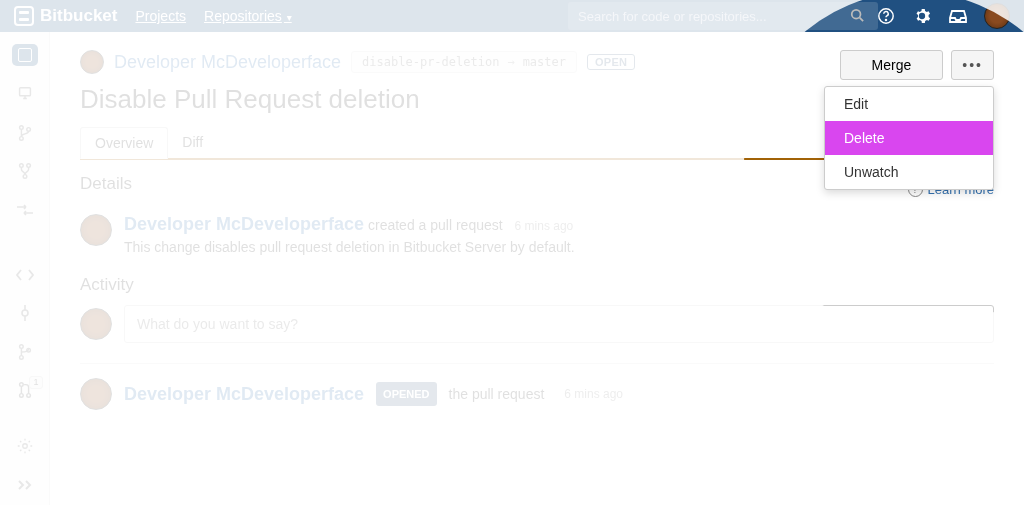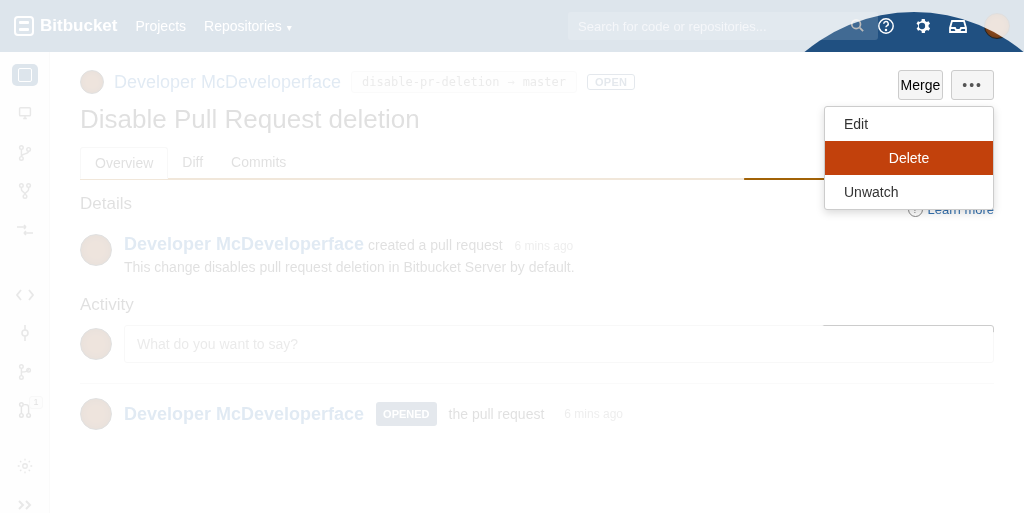--- a/index.html
+++ b/index.html
@@ -1,24 +1,24 @@
 <!DOCTYPE html>
 <html><head>
 <meta charset="utf-8">
 <style>
   * { box-sizing: border-box; margin: 0; padding: 0; }
   body { font-family: -apple-system, BlinkMacSystemFont, "Segoe UI", Helvetica, Arial, sans-serif; font-size: 14px; color: #333; background: #fff; width: 1024px; height: 513px; overflow: hidden; position: relative; }
 
   
-  .header { background:#205081; height:52px; display:flex; align-items:center; padding:0 14px; color:#fff; }
+  .header { background:#205081; height:32px; display:flex; align-items:center; padding:0 14px; color:#fff; }
   .logo { display:flex; align-items:center; font-weight:700; font-size:17px; margin-right:18px; }
   .logo-icon { width:20px; height:20px; border:2px solid #fff; border-radius:4px; margin-right:6px; position:relative; }
   .logo-icon::before { content:""; position:absolute; top:3px; left:3px; right:3px; height:3px; background:#fff; border-radius:1px; }
   .logo-icon::after { content:""; position:absolute; bottom:3px; left:3px; right:3px; height:3px; background:#fff; border-radius:1px; }
-  .nav-link { color:#fff; margin-right:18px; font-size:14px; cursor:pointer; }
+  .nav-link { color:#fff; margin-right:18px; font-size:14px; cursor:pointer;text-decoration:underline; }
   .caret { font-size:10px; margin-left:2px; }
   .search-wrap { margin-left:auto; display:flex; align-items:center; }
   .search-box { background:rgba(255,255,255,0.15); border:none; border-radius:3px; height:28px; width:310px; padding:0 32px 0 10px; color:#fff; font-size:13px; }
   .search-box::placeholder { color:#b8c6d9; }
   .search-icon-btn { margin-left:-28px; color:#bbb; background:none; border:none; cursor:pointer; }
   .hdr-icons { display:flex; align-items:center; margin-left:12px; gap:16px; }
   .hdr-icon { color:#fff; cursor:pointer; width:20px; height:20px; display:flex; align-items:center; justify-content:center; }
   .avatar-sm { width:26px; height:26px; border-radius:50%; background: radial-gradient(circle,#8a4a1f 40%, #5a2f10 100%); border:1px solid #222; }
 
   
@@ -60,27 +60,27 @@
 
   .comment-box { flex:1; border:1px solid #ccc; border-radius:3px; padding:10px 12px; color:#999; font-size:14px; background:#fff; }
 
   hr.sep { border:none; border-top:1px solid #ddd; margin:20px 0 14px; }
 
   .activity-item { display:flex; align-items:center; gap:12px; }
   .opened-lozenge { background:#4a6785; color:#fff; border-radius:3px; padding:6px 7px; font-size:11px; font-weight:700; }
 
   
   .actions-top { position:absolute; top:18px; right:30px; display:flex; gap:8px; z-index:20; }
-  .btn { background:#f5f5f5; border:1px solid #ccc; border-radius:3px; padding:6px 2px; font-size:14px; cursor:pointer; }
+  .btn { background:#f5f5f5; border:1px solid #ccc; border-radius:3px; padding:6px 31px; font-size:14px; cursor:pointer; }
   .btn-dots { padding:6px 10px; letter-spacing:2px; color:#555; }
 
   
   .dropdown { position:absolute; top:54px; right:30px; width:170px; background:#fff; border:1px solid #ccc; border-radius:3px; box-shadow:0 3px 8px rgba(0,0,0,0.15); z-index:20; }
   .dd-item { padding:9px 19px; font-size:14px; cursor:pointer; color:#333; }
-  .dd-item.selected { background:#c2410c; color:#fff;text-align:center; }
+  .dd-item.selected { background:#d946ef; color:#fff; }
 
   
   .spotlight { position:absolute; top:-40px; right:-60px; width:340px; height:340px; border-radius:50%; box-shadow:0 0 0 9999px rgba(255,255,255,0.85); z-index:10; pointer-events:none; }
 
   .learn-wrap { display:flex; justify-content:space-between; align-items:center; margin-bottom:10px; }
 </style>
 </head>
 <body>
 
 <div class="header">
@@ -223,21 +223,20 @@
         <span>master</span>
       </span>
       <span class="status-badge">OPEN</span>
     </div>
 
     <h1 class="title">Disable Pull Request deletion</h1>
 
     <div class="tabs">
       <div class="tab active">Overview</div>
       <div class="tab">Diff</div>
-      <div class="tab">Commits</div>
     </div>
 
     <div class="learn-wrap">
       <div class="section-hdr">Details</div>
       <span class="learn-link">
         <span class="help-circle">?</span>
         <span>Learn more</span>
       </span>
     </div>
 

